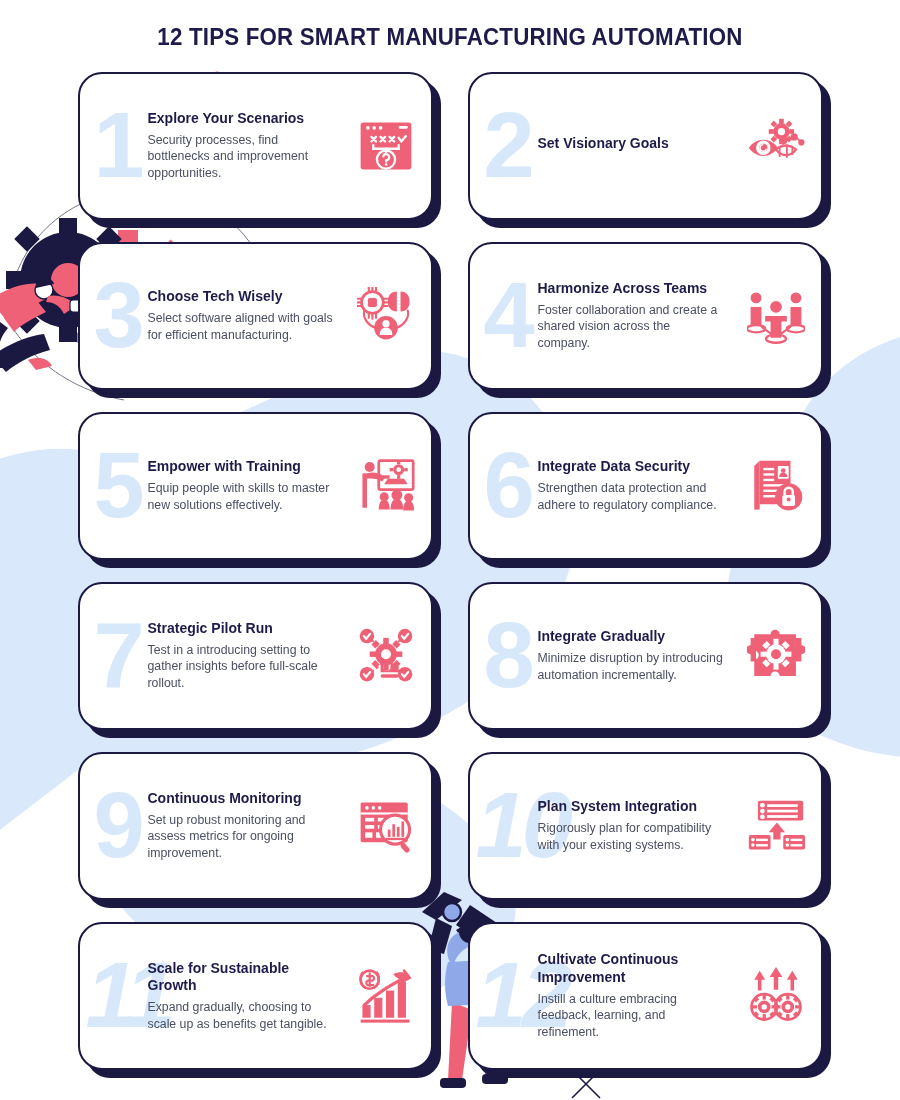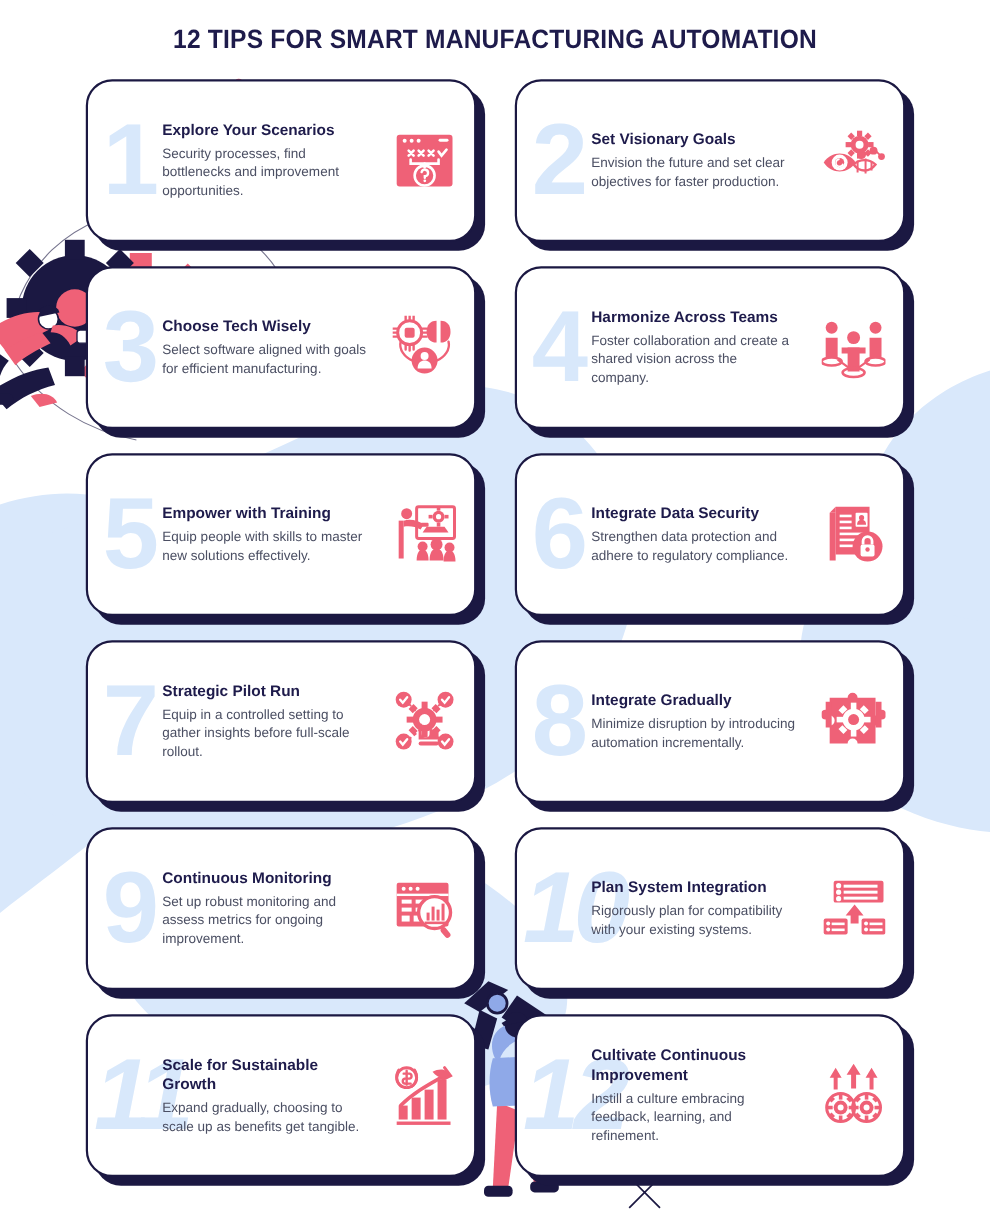--- a/index.html
+++ b/index.html
@@ -290,21 +290,20 @@
       </div>
     </div>
   </div>
 
   <div class="card-wrap">
     <div class="card-shadow"></div>
     <div class="card">
       <div class="big-num">2</div>
       <div class="card-body">
         <div class="card-title">Set Visionary Goals</div>
-        <div class="card-desc">Envision the future and set clear objectives for faster production.</div>
       </div>
       <div class="card-icon">
         <svg viewBox="0 0 64 64" xmlns="http://www.w3.org/2000/svg">
           <g fill="#ef6177">
             <path d="M2 34 C10 22, 26 22, 34 34 C26 46, 10 46, 2 34 Z"></path>
             <circle cx="18" cy="34" r="8" fill="#ffffff"></circle>
             <circle cx="18" cy="34" r="4.6"></circle>
             <path d="M18 30.5 a3.6 3.6 0 1 0 3.4 4.6" fill="none" stroke="#ffffff" stroke-width="1.6"></path>
             <g transform="translate(38,16)">
               <circle cx="0" cy="0" r="9"></circle>
@@ -480,21 +479,21 @@
       </div>
     </div>
   </div>
 
   <div class="card-wrap">
     <div class="card-shadow"></div>
     <div class="card">
       <div class="big-num">7</div>
       <div class="card-body">
         <div class="card-title">Strategic Pilot Run</div>
-        <div class="card-desc">Equip in a controlled setting to gather insights before full-scale rollout.</div>
+        <div class="card-desc">Test in a introducing setting to gather insights before full-scale rollout.</div>
       </div>
       <div class="card-icon">
         <svg viewBox="0 0 64 64" xmlns="http://www.w3.org/2000/svg">
           <g fill="#ef6177">
             <g stroke="#ef6177" stroke-width="2" stroke-dasharray="3.5 3" fill="none">
               <path d="M16 14 L30 28 M48 14 L36 26 M16 50 L28 40 M48 50 L38 40"></path>
             </g>
             <g>
               <circle cx="11" cy="10" r="8"></circle>
                 <path d="M7.5 10 l2.6 3 l4.4 -5.4" fill="none" stroke="#ffffff" stroke-width="2.4" stroke-linecap="round"></path>

